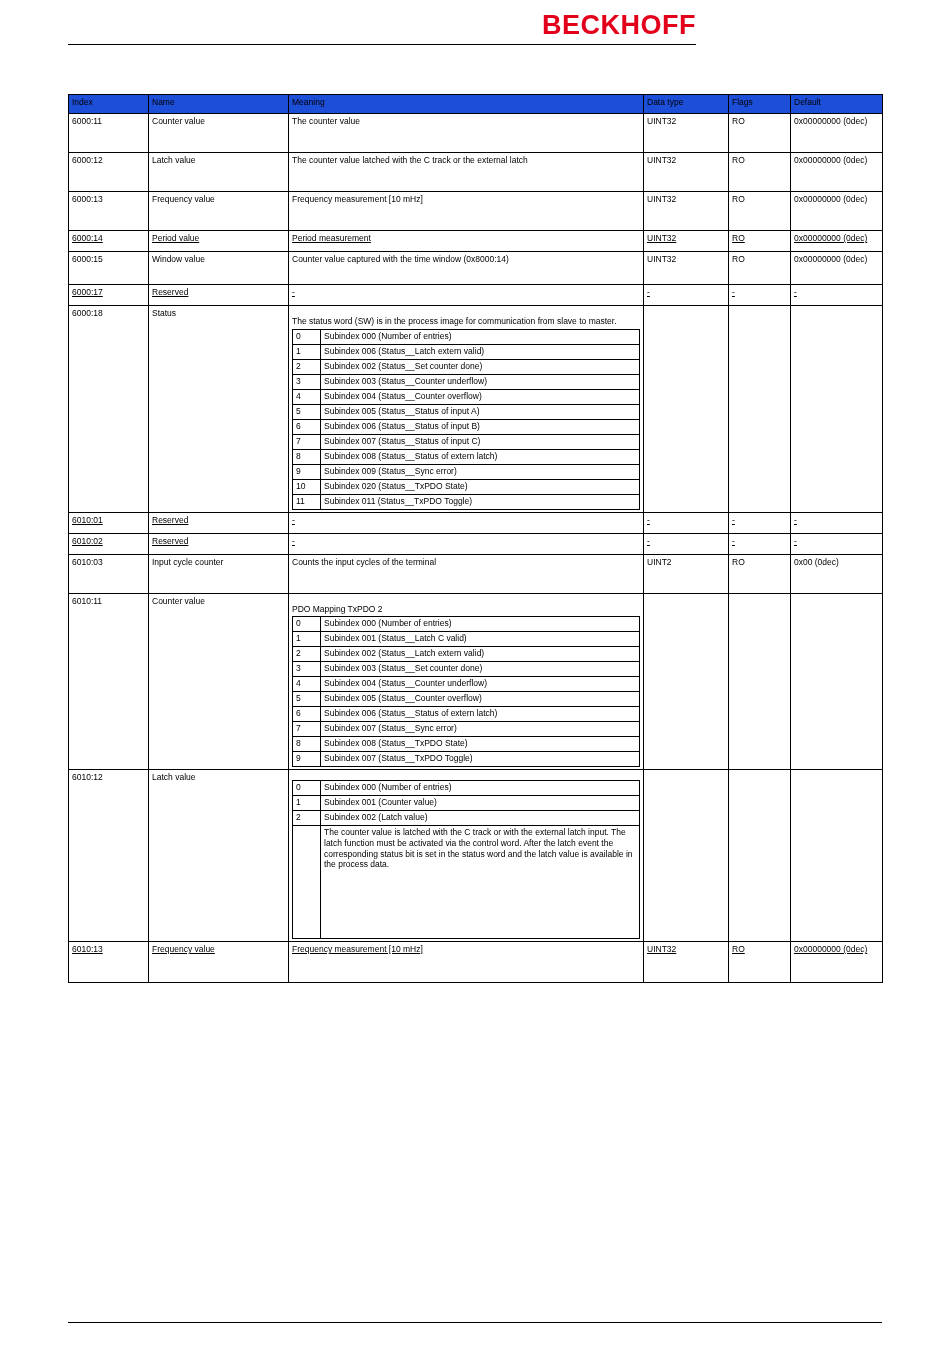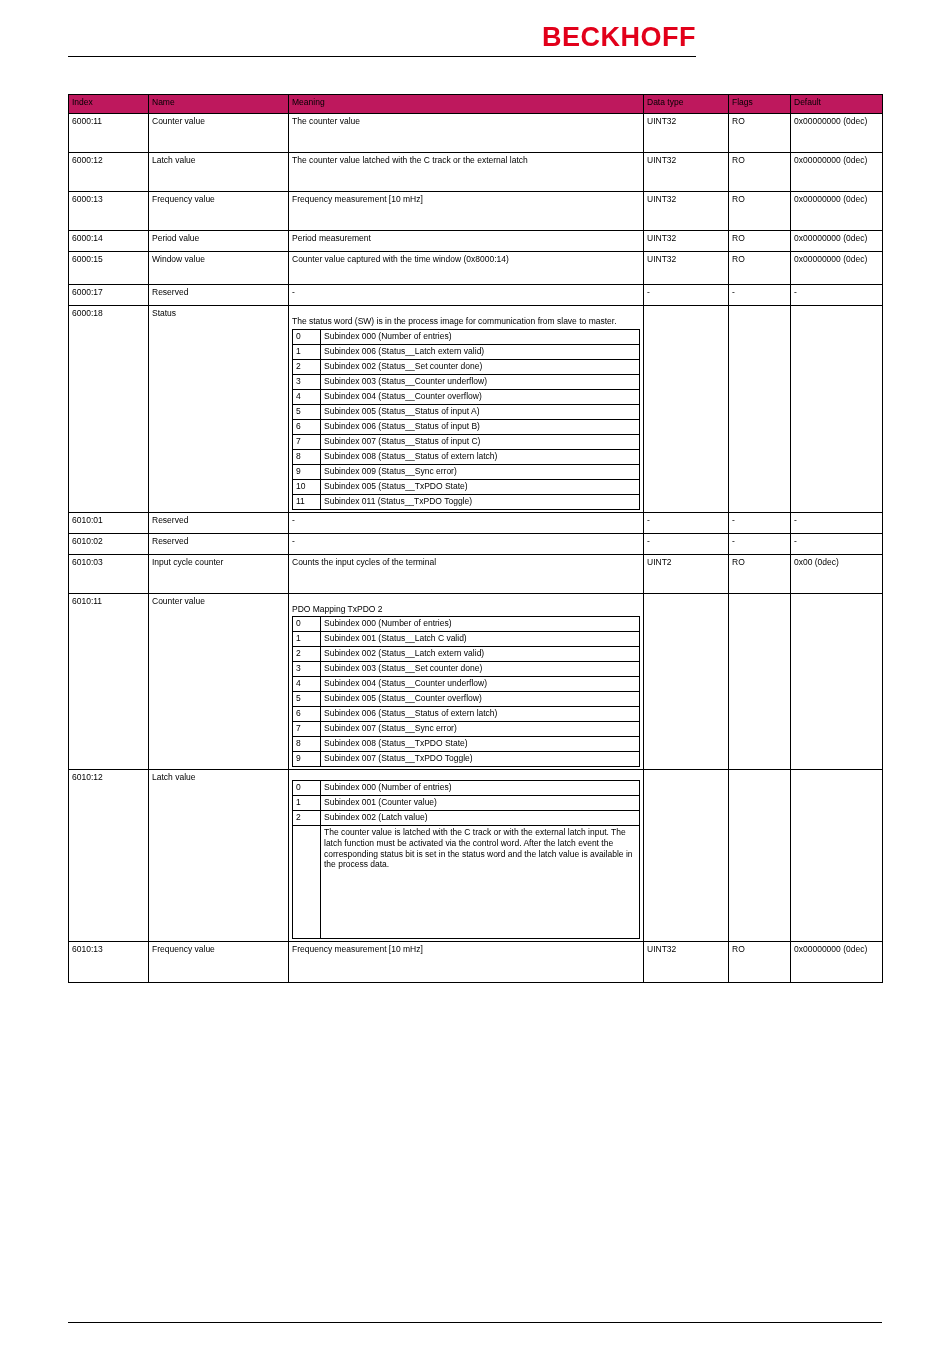--- a/index.html
+++ b/index.html
@@ -18,21 +18,21 @@
   .page {
     position: relative;
     width: 950px;
     height: 1369px;
     box-sizing: border-box;
   }
 
   
   .header {
     position: absolute;
-    top: 12px;
+    top: 0;
     left: 0;
     width: 764px;
     height: 50px;
   }
   .brand {
     position: absolute;
     right: 68px;
     top: 10px;
     font-family: "Liberation Sans", sans-serif;
     font-weight: bold;
@@ -74,33 +74,33 @@
   }
   table.doc td, table.doc th {
     border: 1px solid #000000;
     padding: 2px 3px;
     vertical-align: top;
     font-weight: normal;
     text-align: left;
     line-height: 1.25;
   }
   thead th {
-    background: #be185d;
+    background: #1d4ed8;
     height: 14px;
   }
   col.c-index { width: 80px; }
   col.c-name  { width: 140px; }
   col.c-mean  { width: 355px; }
   col.c-type  { width: 85px; }
   col.c-flags { width: 62px; }
   col.c-def   { width: 92px; }
 
   .r-tall1 td { height: 34px; margin-left: 45px; }
-  .r-tall2 td { height: 36px; }
-  .r-short td { height: 16px; }
+  .r-tall2 td { height: 36px; text-decoration: underline; }
+  .r-short td { height: 16px; text-decoration: underline; }
   .r-mid td   { height: 28px; margin-left: 16px; }
 
   
   table.sub {
     border-collapse: collapse;
     width: 100%;
     table-layout: fixed;
     font-size: 8.5px;
     margin-top: 2px;
   }
@@ -251,21 +251,21 @@
                 <tr>
                     <td>8</td>
                     <td>Subindex 008 (Status__Status of extern latch)</td>
                   </tr>
                 <tr>
                     <td>9</td>
                     <td>Subindex 009 (Status__Sync error)</td>
                   </tr>
                 <tr>
                     <td>10</td>
-                    <td>Subindex 005 (Status__TxPDO State)</td>
+                    <td>Subindex 020 (Status__TxPDO State)</td>
                   </tr>
                 <tr>
                     <td>11</td>
                     <td>Subindex 011 (Status__TxPDO Toggle)</td>
                   </tr>
               </tbody>
             </table>
           </td>
           <td></td>
           <td></td>

